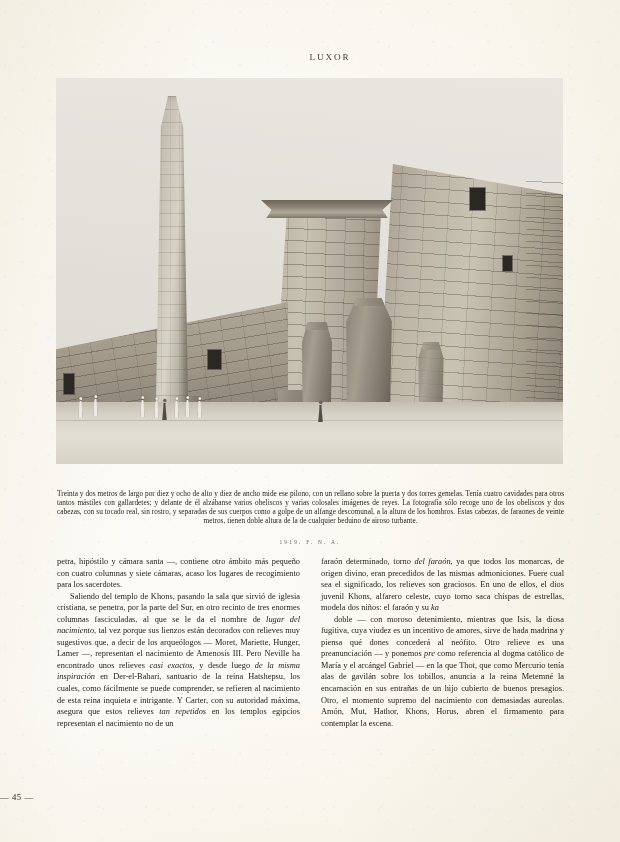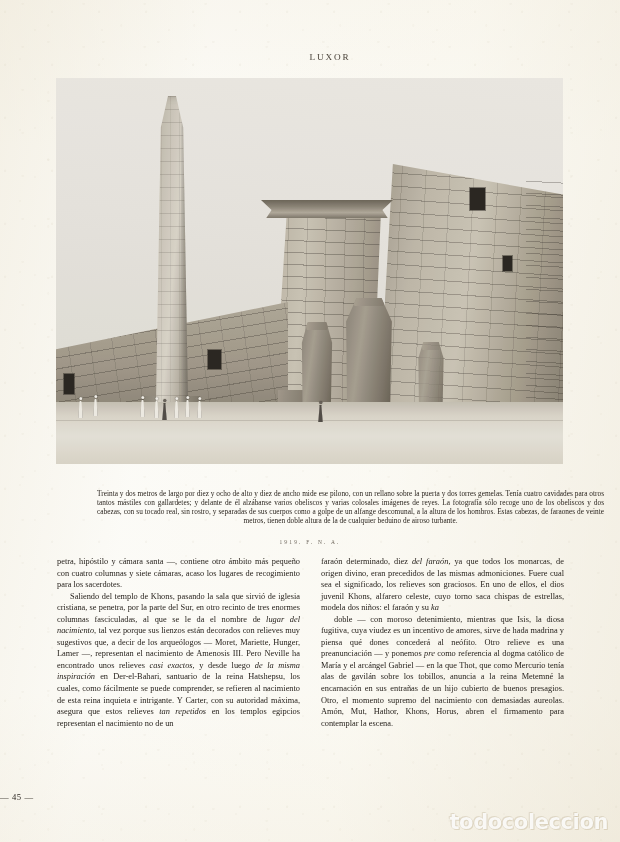--- a/index.html
+++ b/index.html
@@ -243,21 +243,20 @@
     position: absolute;
     left: 57px;
     top: 489px;
     width: 507px;
     font-size: 7.3px;
     line-height: 9.05px;
     text-align: justify;
     text-align-last: center;
     color: #2a241e;
     letter-spacing: .02px;
-    margin-left: 40px;
   }
   #plate-credit {
     position: absolute;
     left: 0; right: 0; top: 539px;
     text-align: center;
     font-size: 5.4px;
     letter-spacing: 2.2px;
     color: #6e675d;
   }
 
@@ -400,21 +399,20 @@
 
   <div id="plate-caption">Treinta y dos metros de largo por diez y ocho de alto y diez de ancho mide ese pilono, con un rellano sobre la puerta y dos torres gemelas. Tenía cuatro cavidades para otros tantos mástiles con gallardetes; y delante de él alzábanse varios obeliscos y varias colosales imágenes de reyes. La fotografía sólo recoge uno de los obeliscos y dos cabezas, con su tocado real, sin rostro, y separadas de sus cuerpos como a golpe de un alfange descomunal, a la altura de los hombros. Estas cabezas, de faraones de veinte metros, tienen doble altura de la de cualquier beduino de airoso turbante.</div>
   <div id="plate-credit">1919. F. N. A.</div>
 
   <div id="columns">
     <div class="col" id="col-left">
         <p><span>petra, hipóstilo y cámara santa —, contiene otro ámbito más pequeño con cuatro columnas y siete cámaras, acaso los lugares de recogimiento para los sacerdotes.</span></p>
         <p class="indent"><span>Saliendo del templo de Khons, pasando la sala que sirvió de iglesia cristiana, se penetra, por la parte del Sur, en otro recinto de tres enormes columnas fasciculadas, al que se le da el nombre de </span><em>lugar del nacimiento</em><span>, tal vez porque sus lienzos están decorados con relieves muy sugestivos que, a decir de los arqueólogos — Moret, Mariette, Hunger, Lamer —, representan el nacimiento de Amenosis III. Pero Neville ha encontrado unos relieves </span><em>casi exactos</em><span>, y desde luego </span><em>de la misma inspiración</em><span> en Der-el-Bahari, santuario de la reina Hatshepsu, los cuales, como fácilmente se puede comprender, se refieren al nacimiento de esta reina inquieta e intrigante. Y Carter, con su autoridad máxima, asegura que estos relieves </span><em>tan repetidos</em><span> en los templos egipcios representan el nacimiento no de un</span></p>
       </div>
     <div class="col" id="col-right">
-        <p><span>faraón determinado, diez </span><em>del faraón</em><span>, ya que todos los monarcas, de origen divino, eran precedidos de las mismas admoniciones. Fuere cual sea el significado, los relieves son graciosos. En uno de ellos, el dios juvenil Khons, alfarero celeste, cuyo torno saca chispas de estrellas, modela dos niños: el faraón y su </span><em>ka</em></p>
+        <p><span>faraón determinado, torno </span><em>del faraón</em><span>, ya que todos los monarcas, de origen divino, eran precedidos de las mismas admoniciones. Fuere cual sea el significado, los relieves son graciosos. En uno de ellos, el dios juvenil Khons, alfarero celeste, cuyo torno saca chispas de estrellas, modela dos niños: el faraón y su </span><em>ka</em></p>
         <p class="indent"><span>doble — con moroso detenimiento, mientras que Isis, la diosa fugitiva, cuya viudez es un incentivo de amores, sirve de hada madrina y piensa qué dones concederá al neófito. Otro relieve es una preanunciación — y ponemos </span><em>pre</em><span> como referencia al dogma católico de María y el arcángel Gabriel — en la que Thot, que como Mercurio tenía alas de gavilán sobre los tobillos, anuncia a la reina Metemné la encarnación en sus entrañas de un hijo cubierto de buenos presagios. Otro, el momento supremo del nacimiento con demasiadas aureolas. Amón, Mut, Hathor, Khons, Horus, abren el firmamento para contemplar la escena.</span></p>
       </div>
   </div>
 
   <div id="folio">— 45 —</div>
 
-  <div id="watermark">todocoleccion</div>
 </div>
 
 </body></html>

